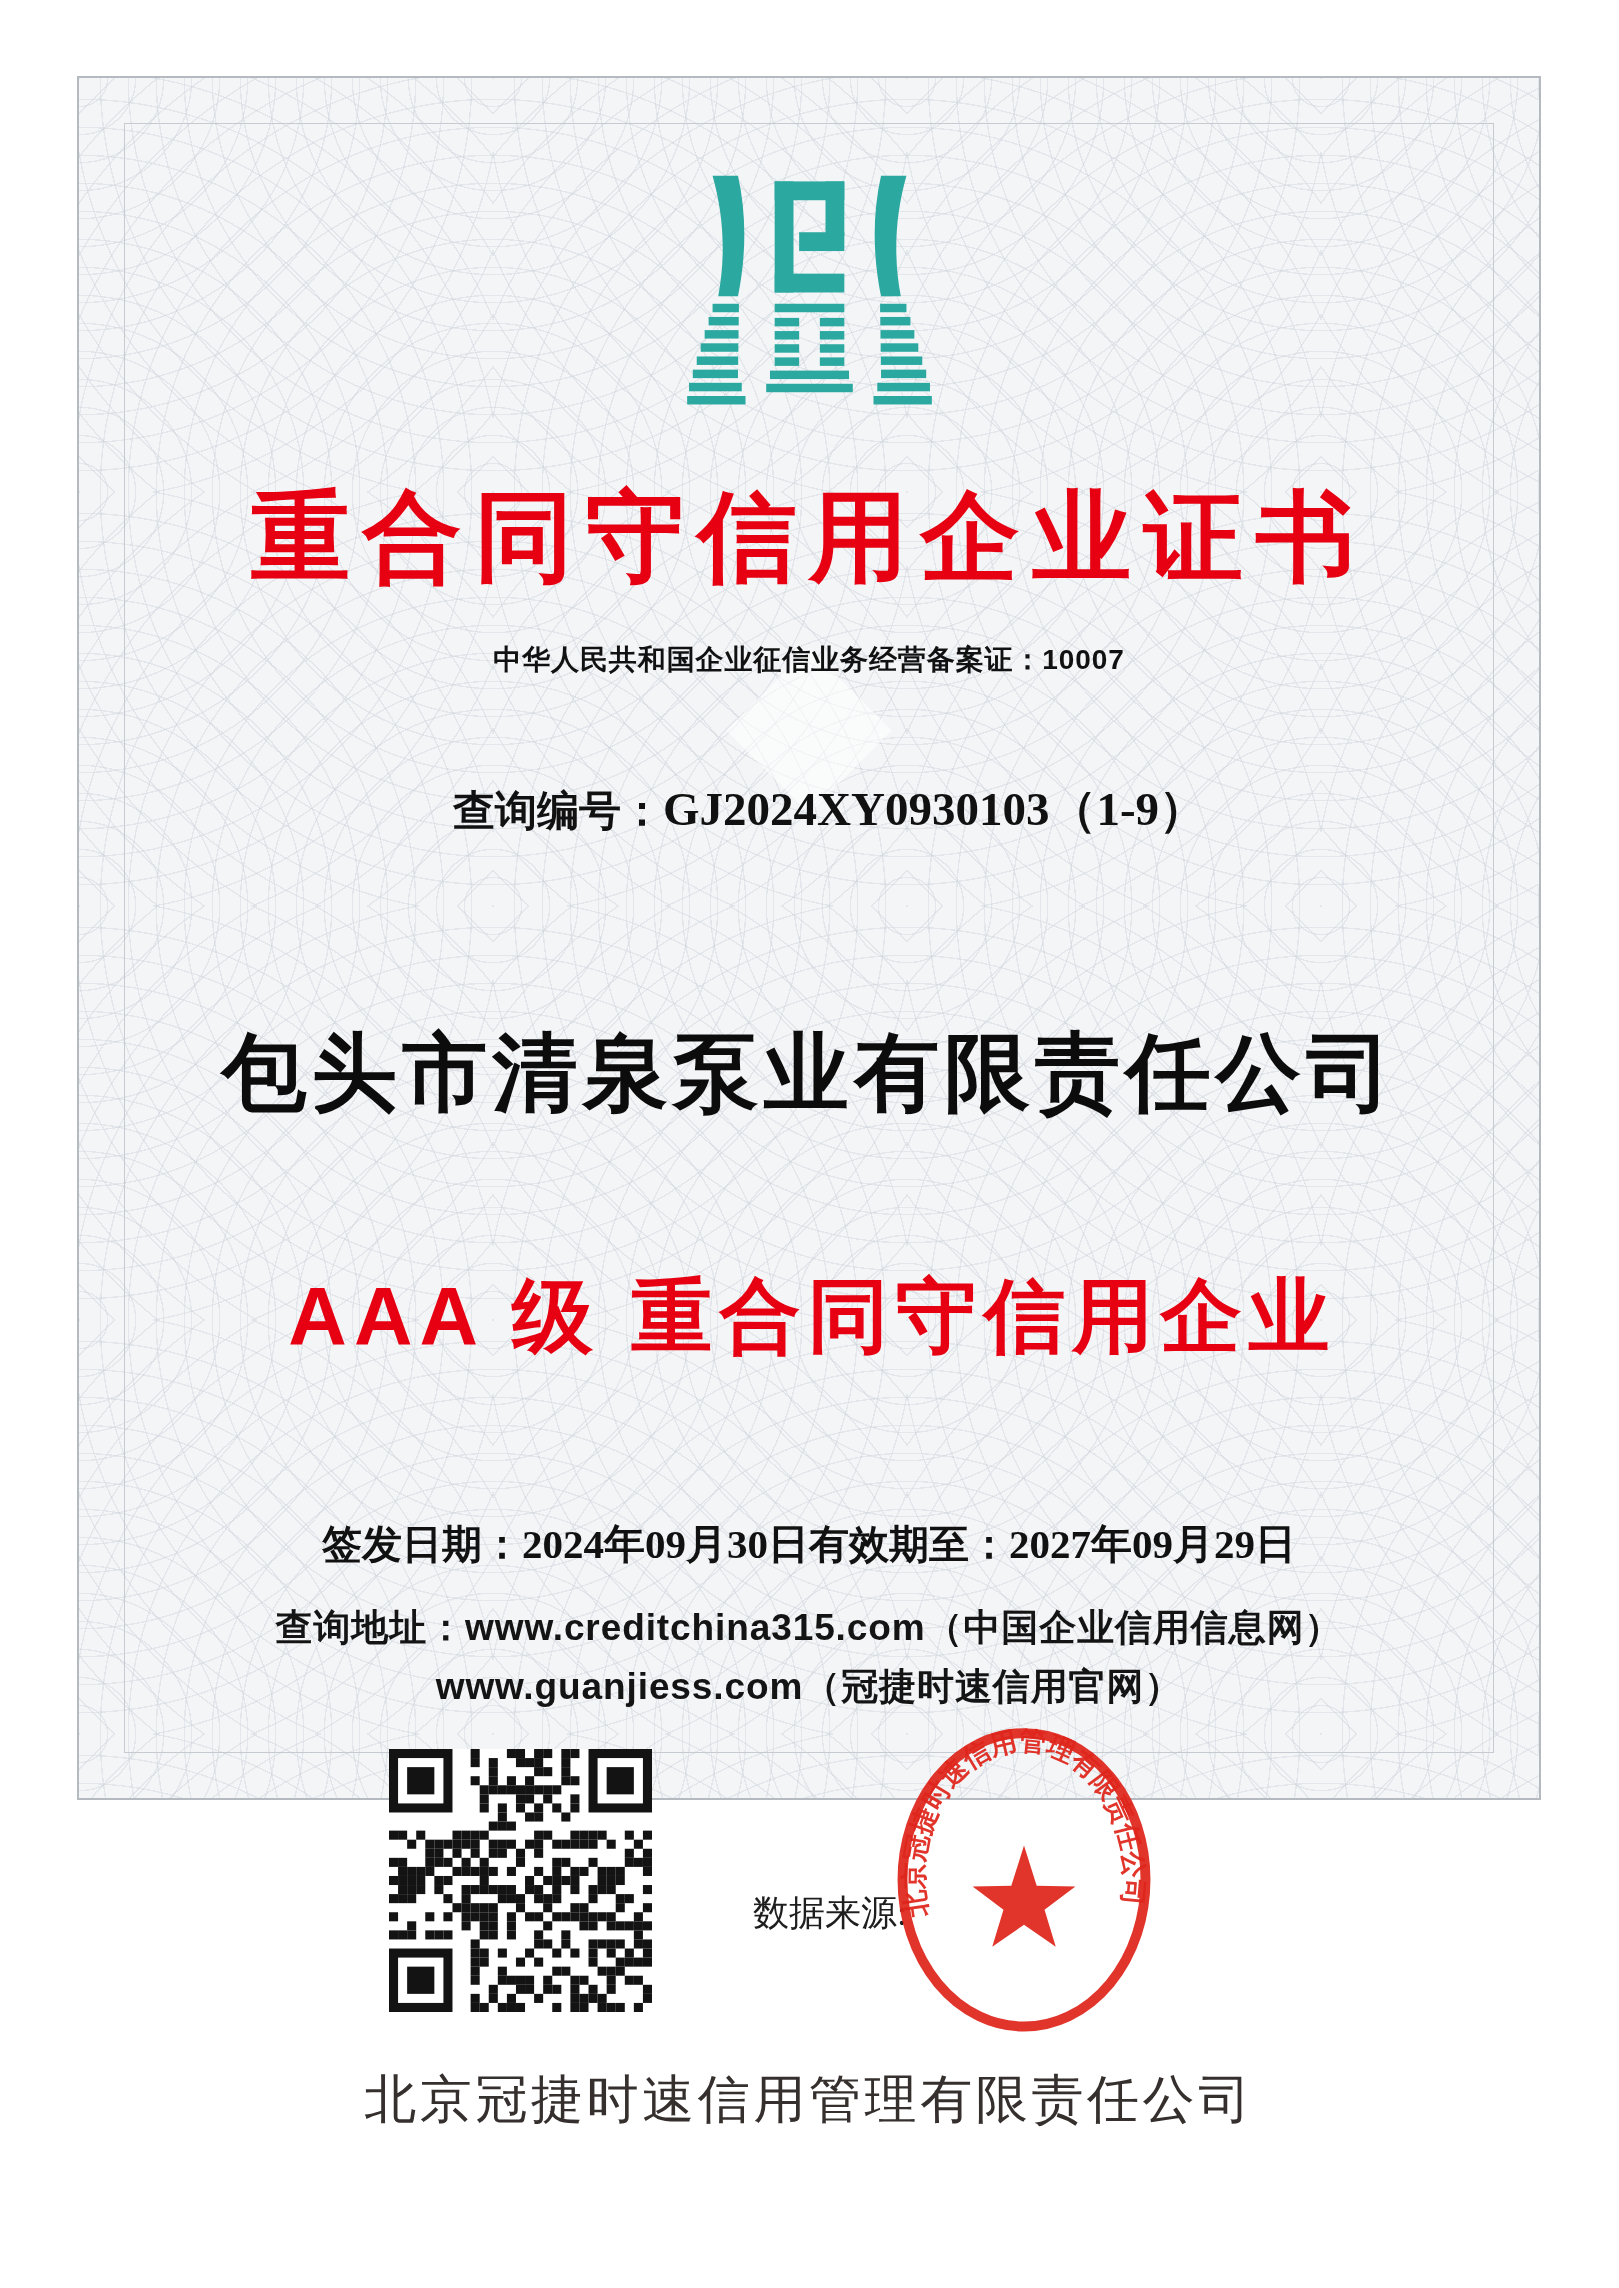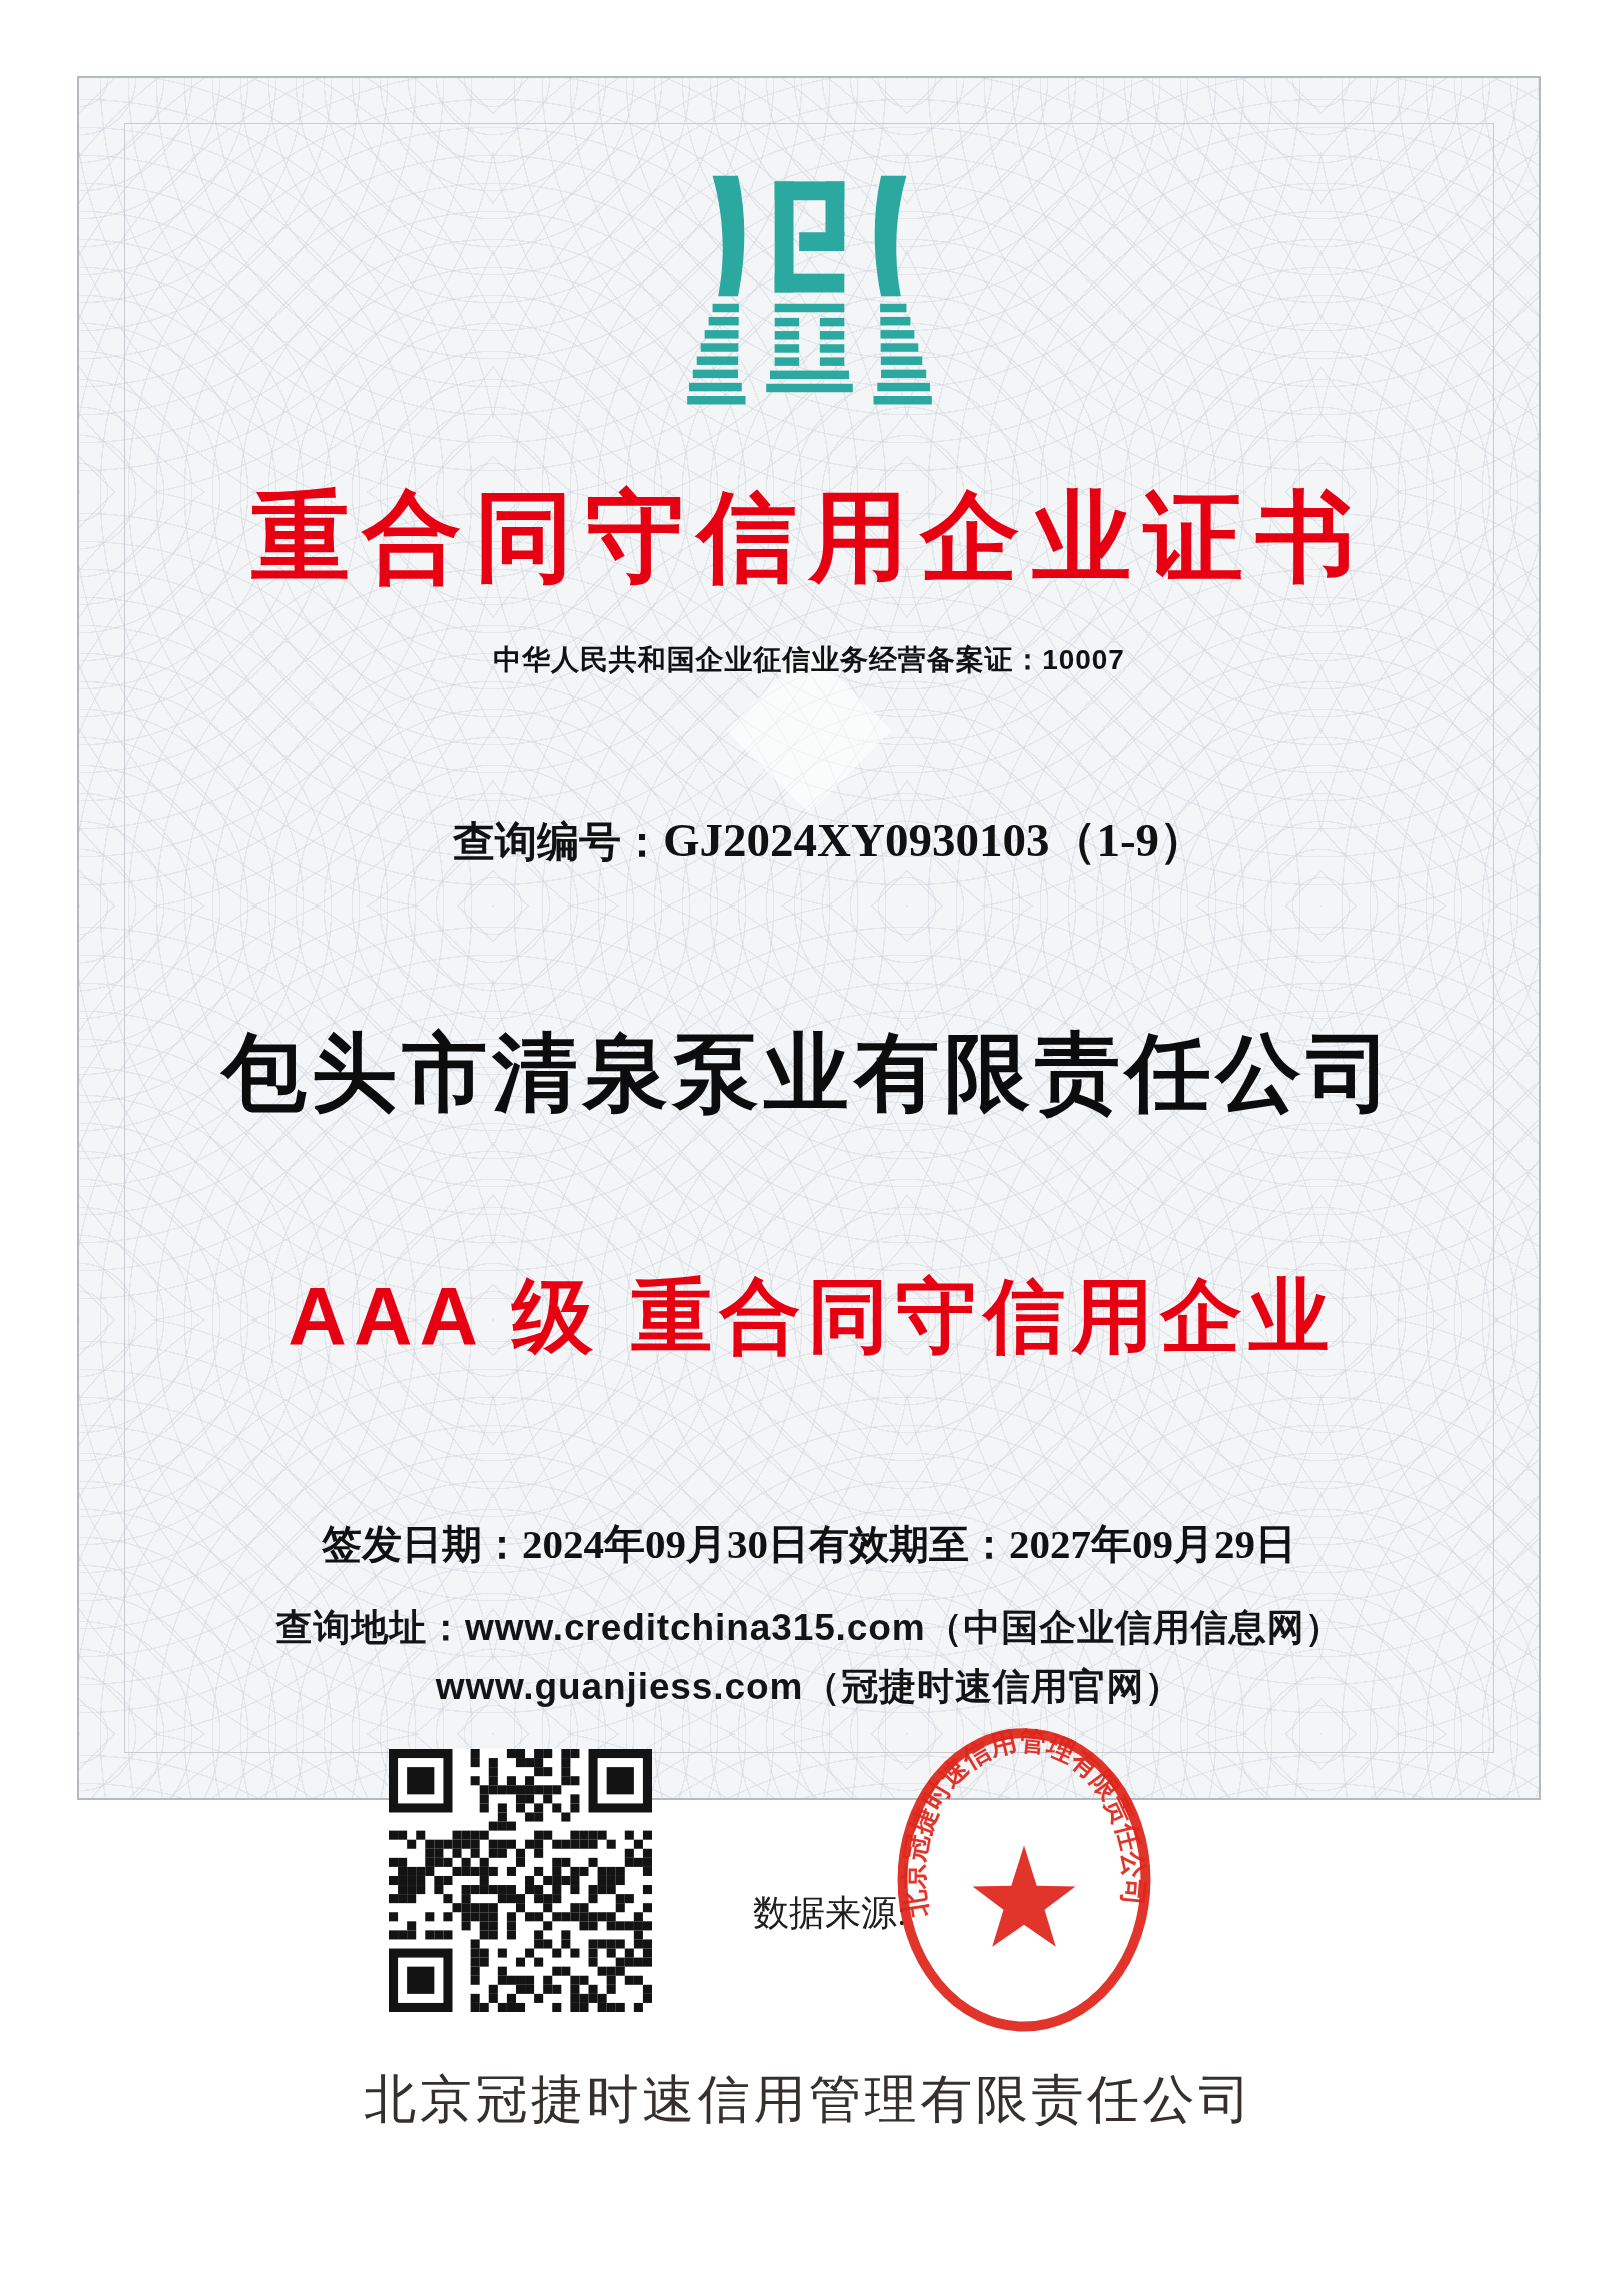--- a/index.html
+++ b/index.html
@@ -18,21 +18,21 @@
       repeating-radial-gradient(circle at 414px 414px,rgba(203,209,217,.40) 0 1.4px, transparent 1.4px 28px);
     background-size:414px 414px;
   }
   .inner-frame{position:absolute;inset:45px;border:1.8px solid #c6cbd1;pointer-events:none;}
   .wm{position:absolute;left:50%;top:594px;width:117px;height:117px;
       transform:translateX(-50%) rotate(45deg);background:rgba(255,255,255,.55);}
   .row{position:absolute;left:0;right:0;text-align:center;}
   .logo-row{top:94px;}
   .title{top:407px;font-size:99px;font-weight:900;letter-spacing:12.6px;color:#e60012;line-height:1.05;}
   .filing{top:563px;font-size:28px;font-weight:700;letter-spacing:0.9px;color:#111;}
-  .query{top:731px;font-size:42px;font-weight:700;color:#111;padding-left:41px;}
+  .query{top:700px;font-size:42px;font-weight:700;color:#111;padding-left:41px;}
   .query .val{font-family:"Liberation Serif","DejaVu Serif",serif;font-size:47px;font-weight:700;}
   .hereby{top:850px;font-size:40px;font-weight:500;letter-spacing:3.6px;color:#161616;}
   .company{top:938px;font-size:85px;font-weight:700;letter-spacing:5.4px;color:#0c0c0c;
            font-family:"Liberation Serif","DejaVu Serif",serif;}
   .rating{top:1185px;font-size:81px;font-weight:900;letter-spacing:7.2px;color:#e60012;padding-left:7px;}
   .rating .grade{margin-right:31px;}
   .dates{top:1439px;display:flex;justify-content:center;font-size:40px;font-weight:700;color:#111;}
   .dates .val{font-family:"Liberation Serif","DejaVu Serif",serif;font-size:41px;font-weight:700;}
   .url1{top:1525px;}
   .url2{top:1584px;}

